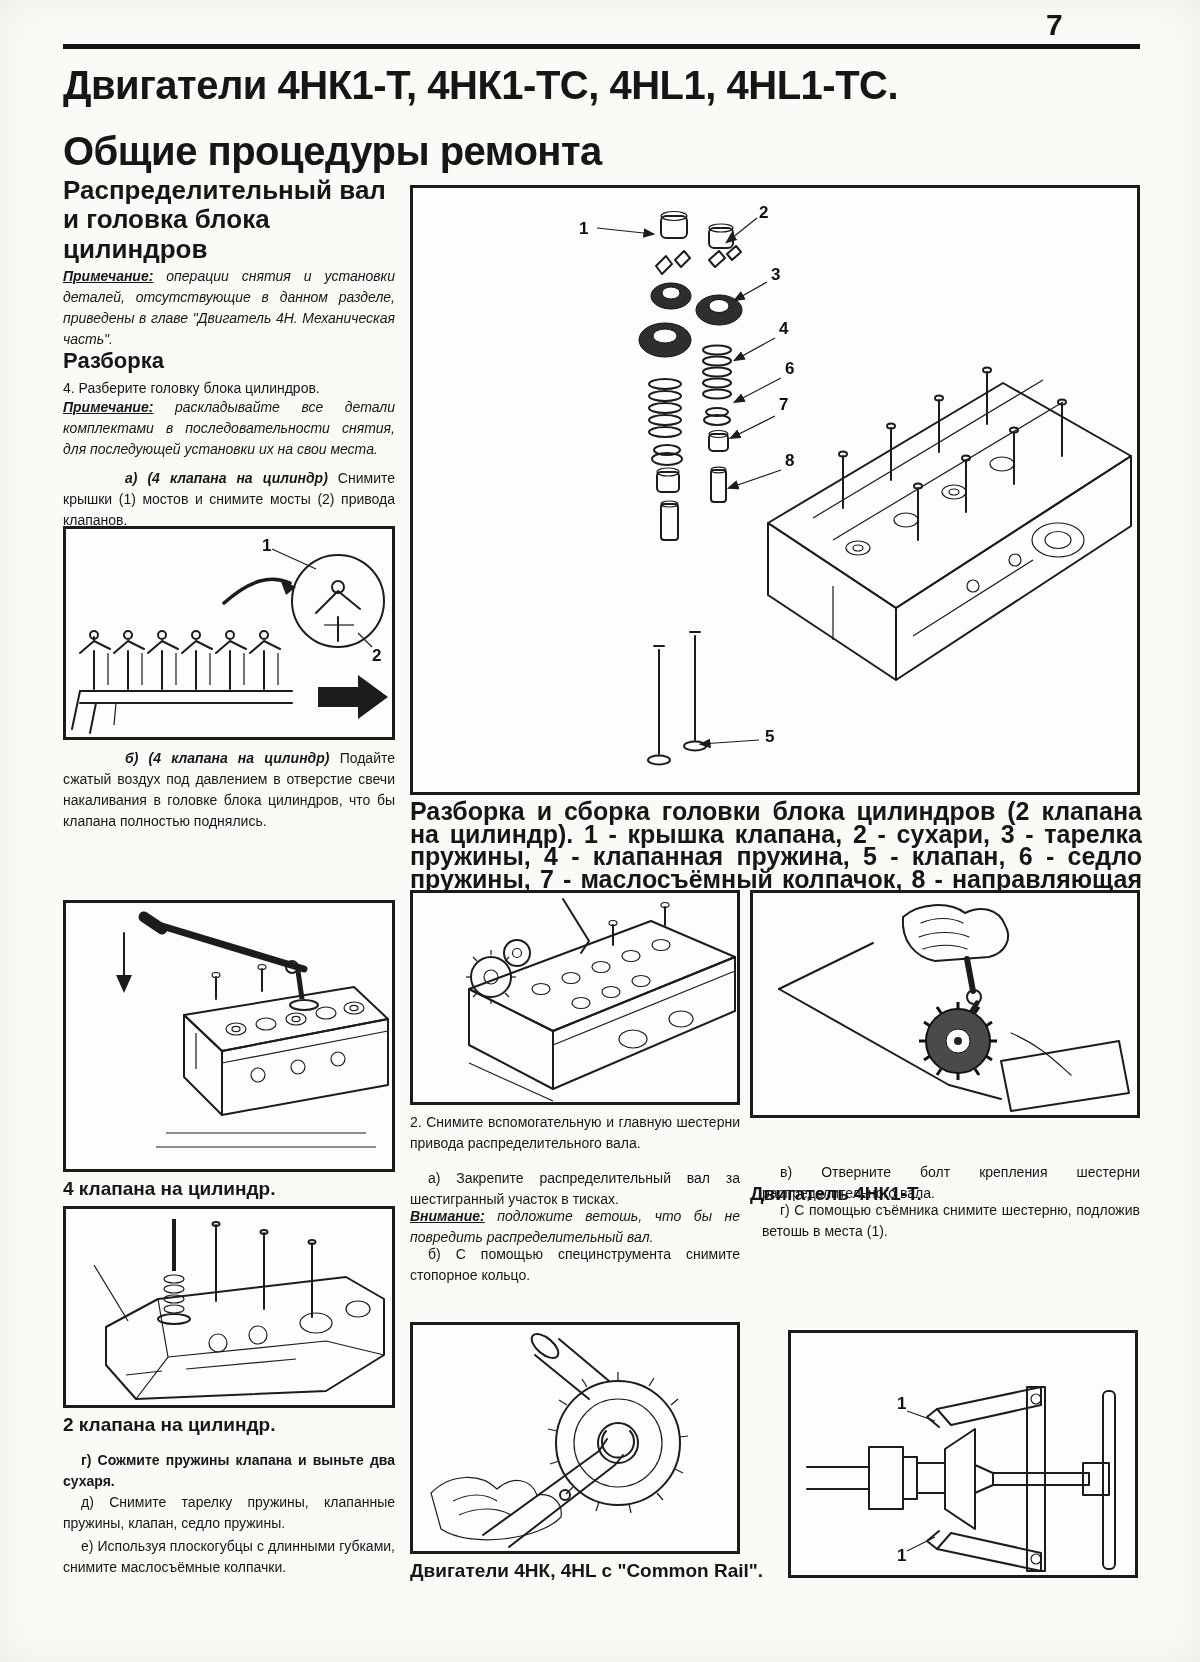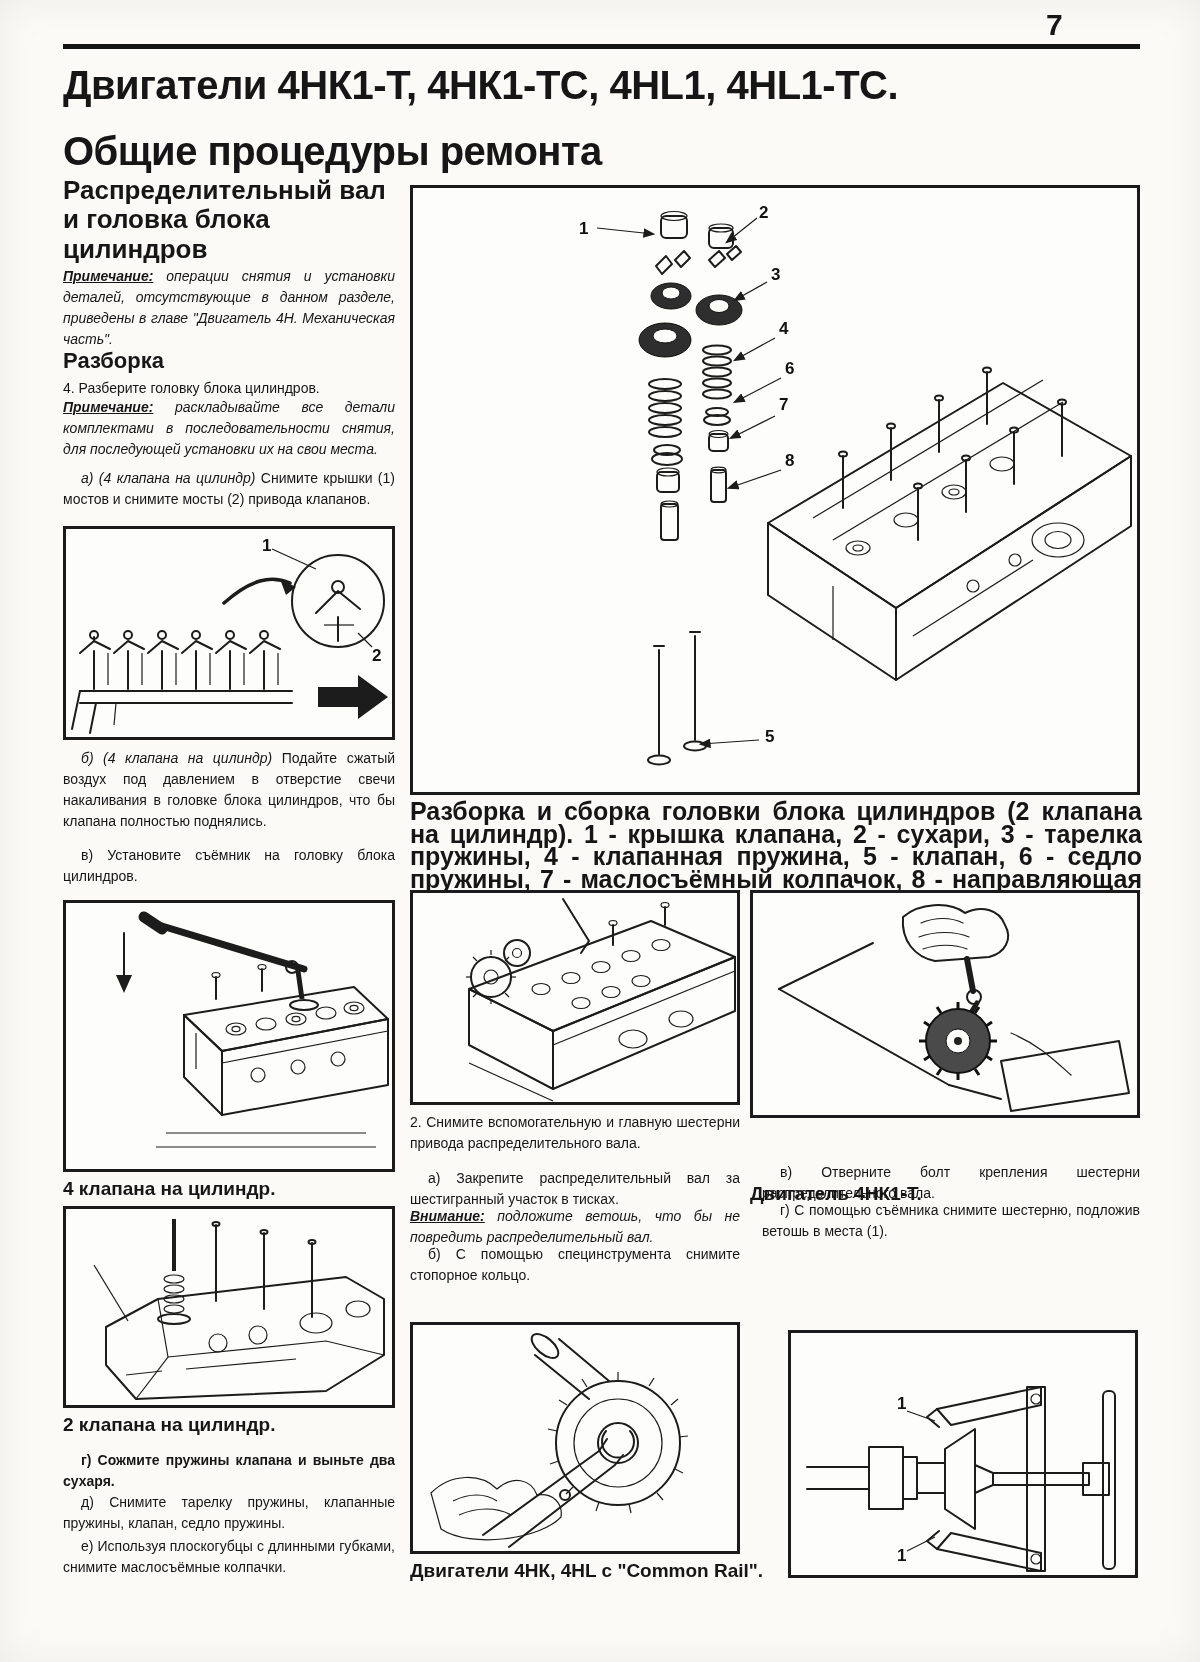--- a/index.html
+++ b/index.html
@@ -14,21 +14,21 @@
   .abs{position:absolute;}
   .rule{background:#141414; height:5px;}
   .pagenum{font-size:30px; font-weight:bold;}
   .title{font-size:40px; font-weight:bold; letter-spacing:-.5px; line-height:1.18; white-space:nowrap;}
   .colhead{font-size:26px; font-weight:bold; line-height:1.13;}
   .subhead{font-size:22px; font-weight:bold;}
   .body-t{font-size:14px; line-height:21px; text-align:justify;}
   .step{text-indent:18px;}
   .note{font-style:italic;}
   .nlab{font-weight:bold; text-decoration:underline;}
-  .lead{font-style:italic; font-weight:normal;}
+  .lead{font-style:italic; font-weight:bold;margin-left:44px;}
   .figbox{border:3px solid #1b1b1b; background:#fdfdfb; box-sizing:border-box;}
   .figcap{font-size:19px; font-weight:bold;}
   .maincap{font-size:25px; font-weight:bold; line-height:22.5px; text-align:justify;}
   svg{display:block; width:100%; height:100%;}
   .ln{stroke:#1c1c1c; stroke-width:2; fill:none; stroke-linecap:round; stroke-linejoin:round;}
   .ln3{stroke:#1c1c1c; stroke-width:3.5; fill:none; stroke-linecap:round;}
   .thin{stroke:#1c1c1c; stroke-width:1.2; fill:none;}
   .dark{fill:#2e2e2e; stroke:#111;}
   .co{font:bold 17px "Liberation Sans",sans-serif; fill:#111;}
 </style>
@@ -107,21 +107,20 @@
       <text class="co" x="306" y="132">2</text>
       <path class="thin" d="M306,118 L292,104"></path>
       <polygon fill="#1c1c1c" points="252,158 292,158 292,146 322,168 292,190 292,178 252,178"></polygon>
     </svg>
   </div>
 
   <div class="abs body-t step" style="left:63px; top:748px; width:332px;">
     <span class="lead">б) (4 клапана на цилиндр)</span>
     <span>Подайте сжатый воздух под давлением в отверстие свечи накаливания в головке блока цилиндров, что бы клапана полностью поднялись.</span>
   </div>
-  <div class="abs body-t step" style="left:63px; top:845px; width:332px;">в) Установите съёмник на головку блока цилиндров.</div>
 
   <div class="abs figbox" style="left:63px; top:900px; width:332px; height:272px;">
     <svg viewBox="0 0 326 266">
       <g>
         <path class="ln" d="M58,30 V74"></path>
           <polygon fill="#1c1c1c" points="50,72 66,72 58,90"></polygon>
         <path d="M86,20 L238,66" stroke="#1c1c1c" stroke-width="7" stroke-linecap="round" fill="none"></path>
         <path d="M78,14 L96,26" stroke="#1c1c1c" stroke-width="11" stroke-linecap="round" fill="none"></path>
         <circle class="ln" cx="226" cy="64" r="6"></circle>
         <path d="M232,68 L236,96" stroke="#1c1c1c" stroke-width="5" fill="none"></path>

